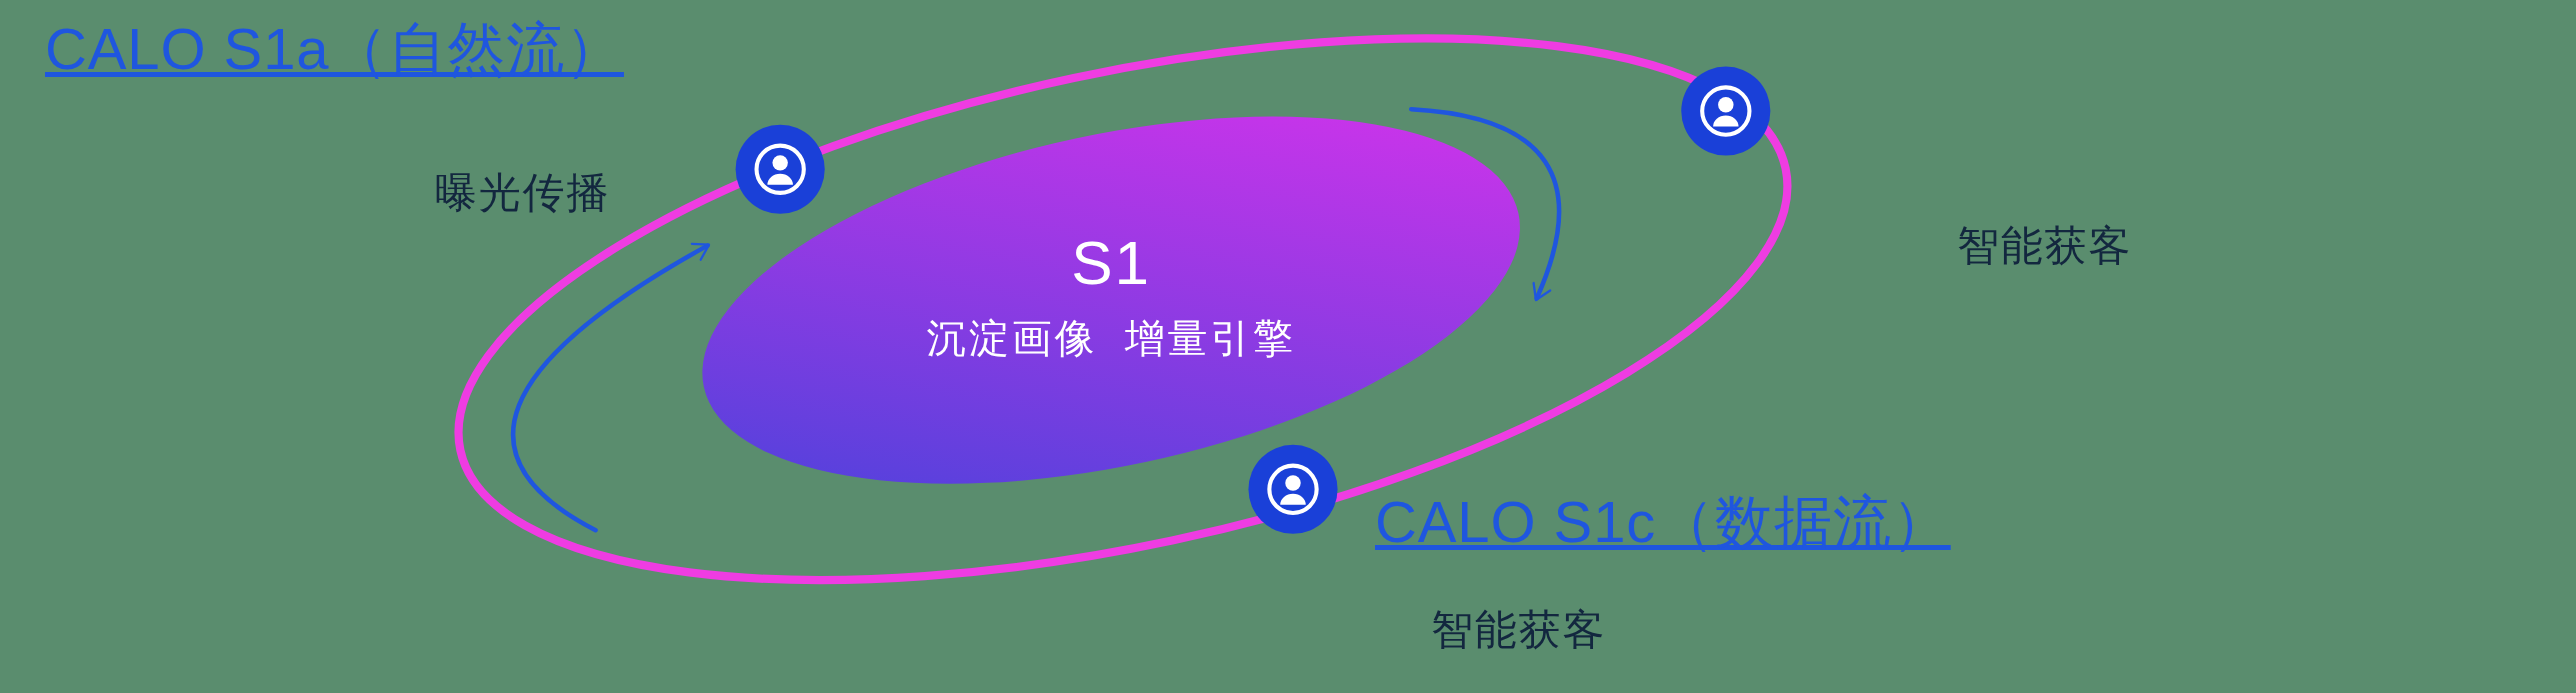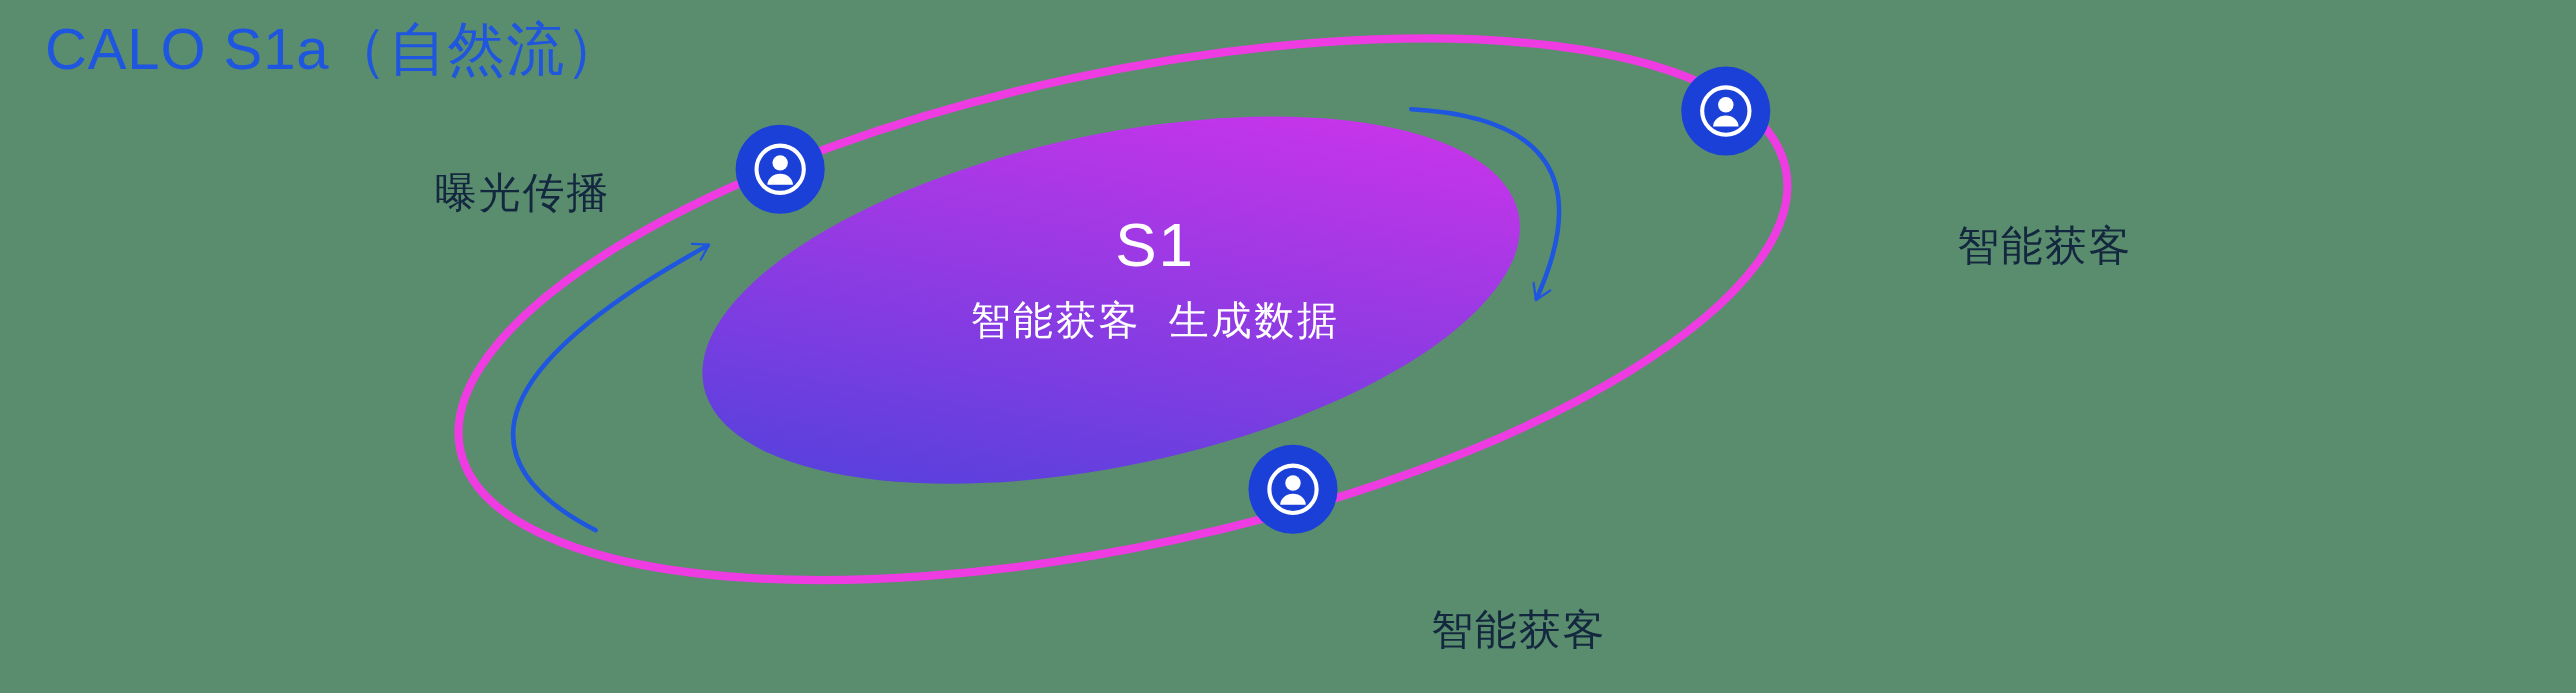--- a/index.html
+++ b/index.html
@@ -55,42 +55,42 @@
   .label {
     position: absolute;
     white-space: nowrap;
     line-height: 1.15;
   }
   .title {
     color: var(--title-blue, #1f56df);
     font-size: 58px;
     font-weight: 500;
     letter-spacing: 0.9px;
+    text-decoration: underline;
   }
   .subtitle {
     color: var(--subtitle-dark, #13273f);
     font-size: 42px;
     font-weight: 400;
     letter-spacing: 1.8px;
   }
   .t-s1a { left: 45px;   top: 16.4px;  }
   .s-s1a { left: 435px;  top: 169px; }
   .t-s1b { left: 1826px; top: 85px;  }
   .s-s1b { left: 1957px; top: 222px; }
   .t-s1c { left: 1375px; top: 489px; }
   .s-s1c { left: 1431px; top: 606px; }
 
   .center-label {
     position: absolute;
     left: 1111px;
-    top: 278px;
+    top: 296px;
     transform: translate(-50%, -50%);
     text-align: center;
     color: var(--center-text, #ffffff);
-    margin-left: 44px;
   }
   .center-title {
     font-size: 62px;
     font-weight: 500;
     letter-spacing: 1.8px;
   }
   .center-sub {
     font-size: 40px;
     font-weight: 400;
     letter-spacing: 2.7px;
@@ -127,24 +127,25 @@
     <path class="arrow" d="M 655 583 Q 425 465 778 270"></path>
     <path class="arrow" d="M 1552 120 Q 1778 132 1690 328"></path>
 
     <use href="#nodeIcon" transform="translate(858,186)"></use>
     <use href="#nodeIcon" transform="translate(1898,122)"></use>
     <use href="#nodeIcon" transform="translate(1422,538)"></use>
   </svg>
 
   <div class="center-label">
     <div class="center-title">S1</div>
-    <div class="center-sub">智能获客  生成数据</div>
+    <div class="center-sub">沉淀画像  增量引擎</div>
   </div>
 
   <div class="label title t-s1a">CALO S1a（自然流）</div>
   <div class="label subtitle s-s1a">曝光传播</div>
 
   <div class="label subtitle s-s1b">智能获客</div>
 
+  <div class="label title t-s1c">CALO S1c（数据流）</div>
   <div class="label subtitle s-s1c">智能获客</div>
 
 </div>
 
 
 </body></html>

